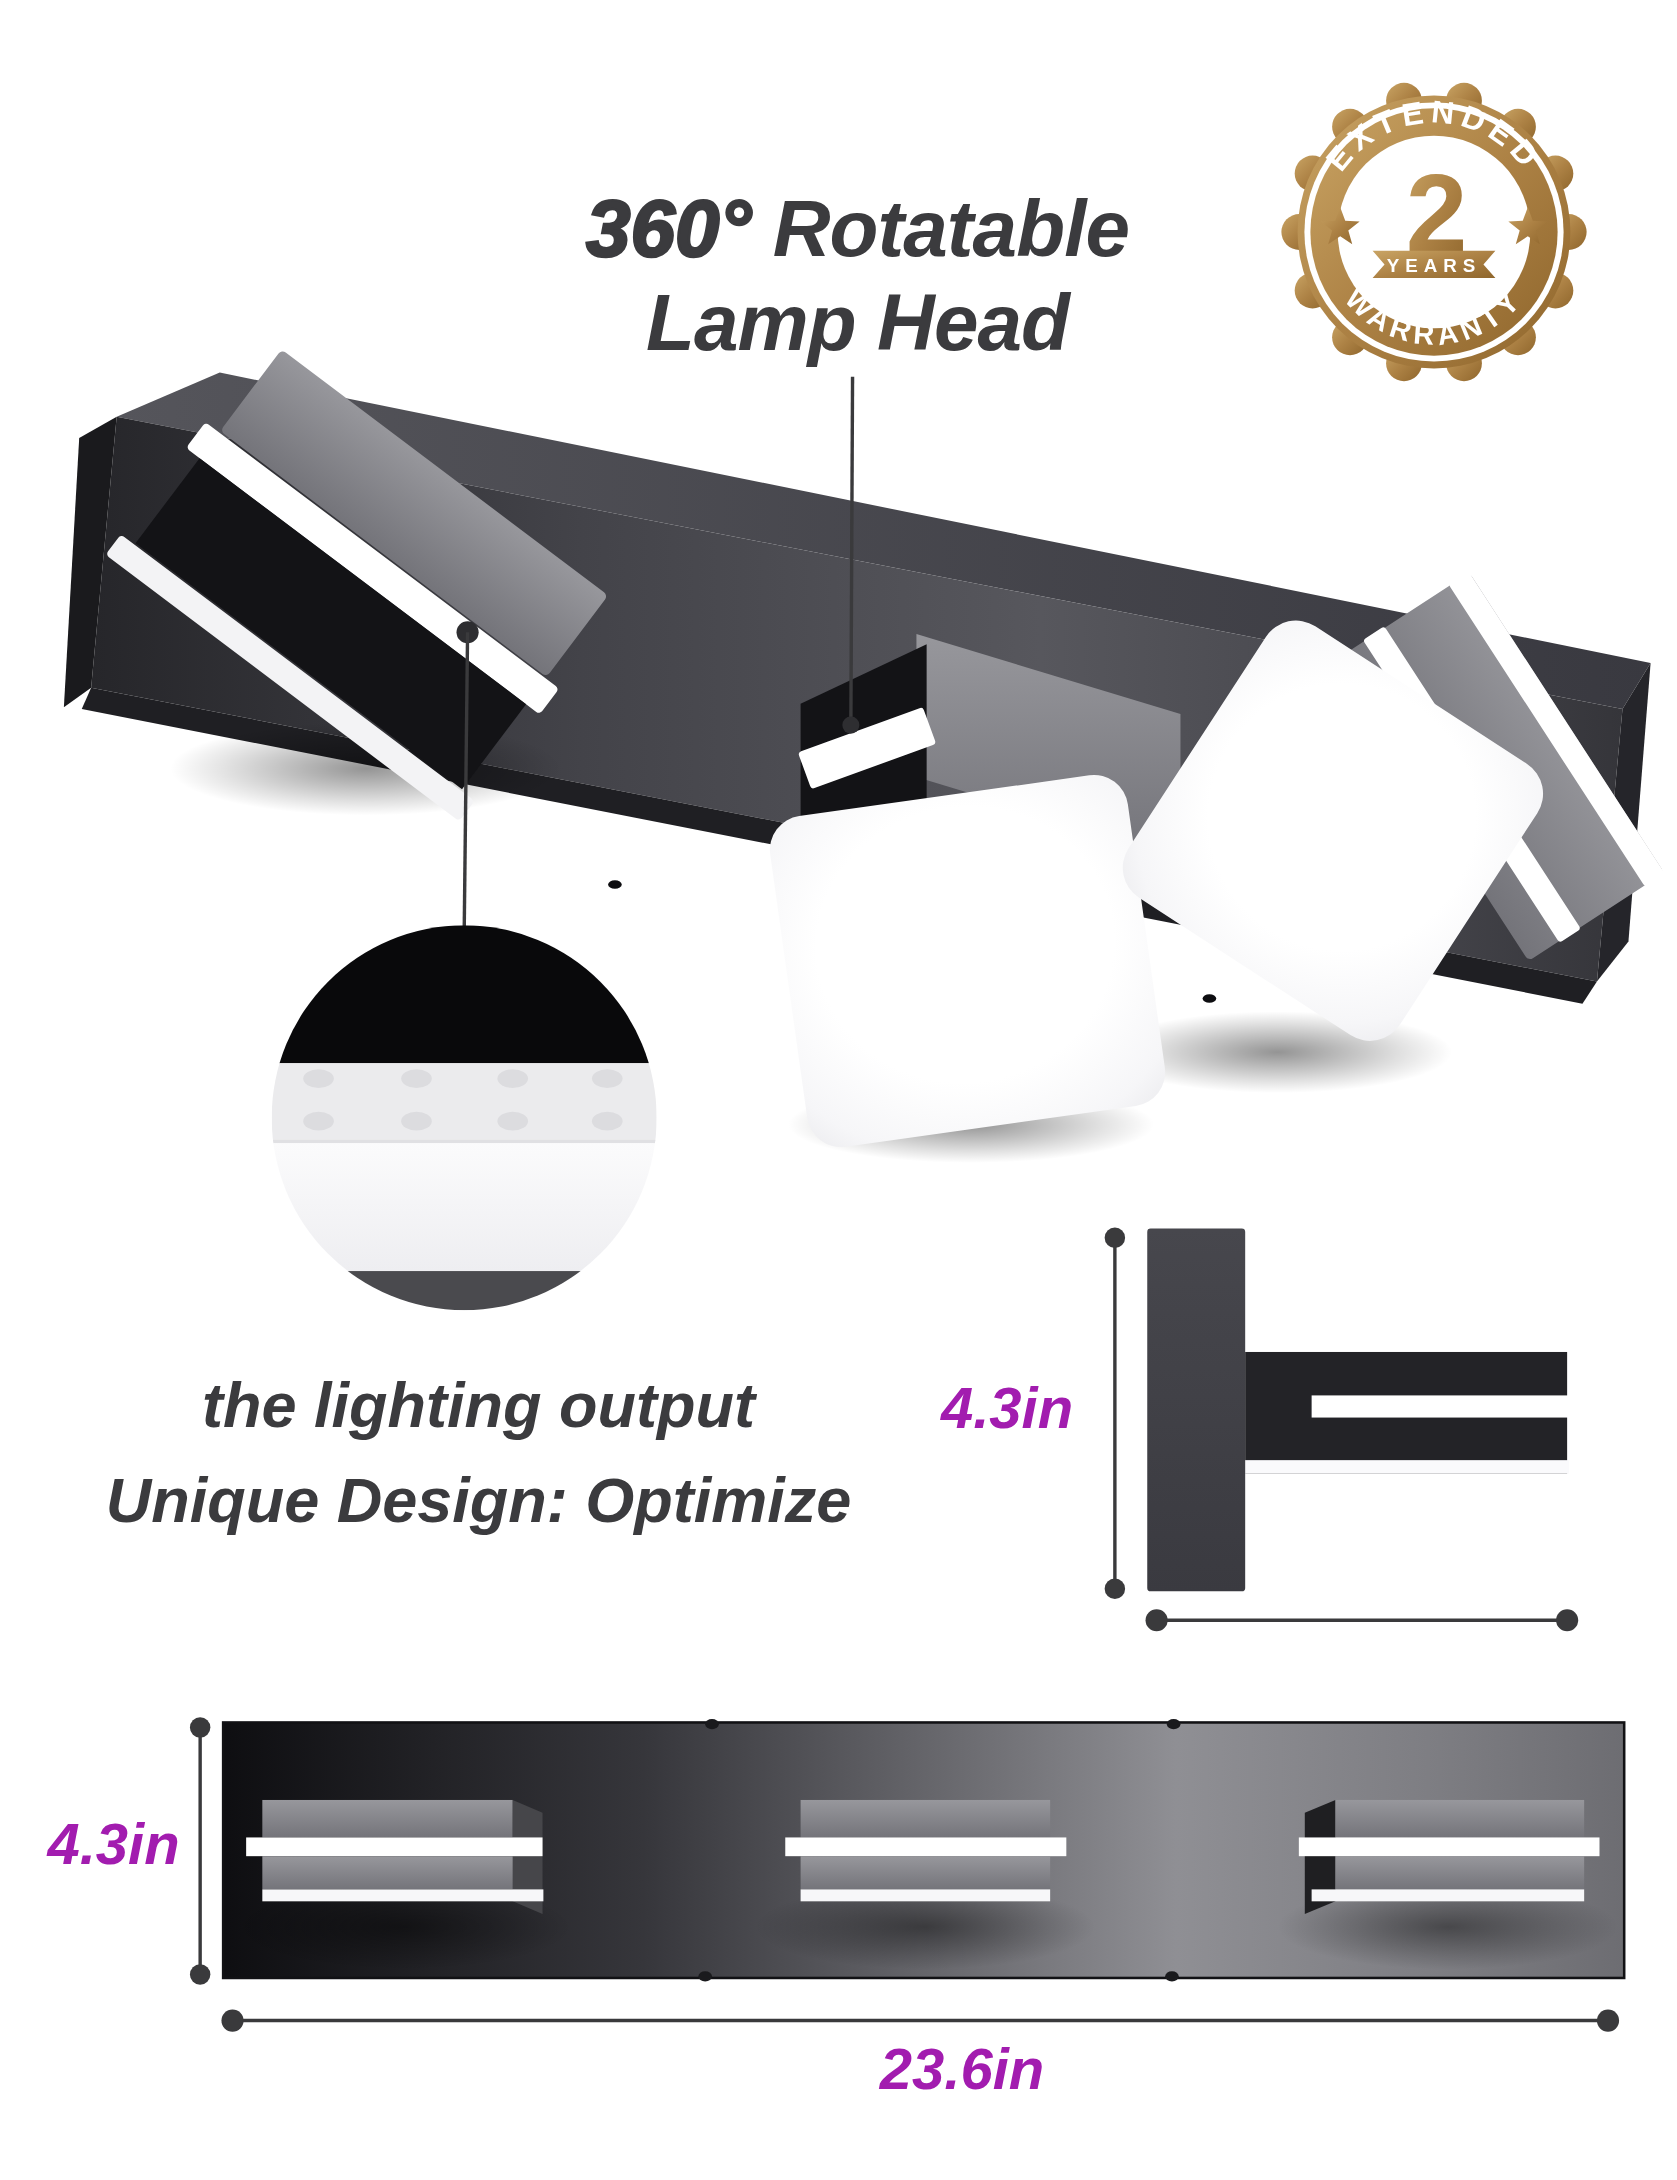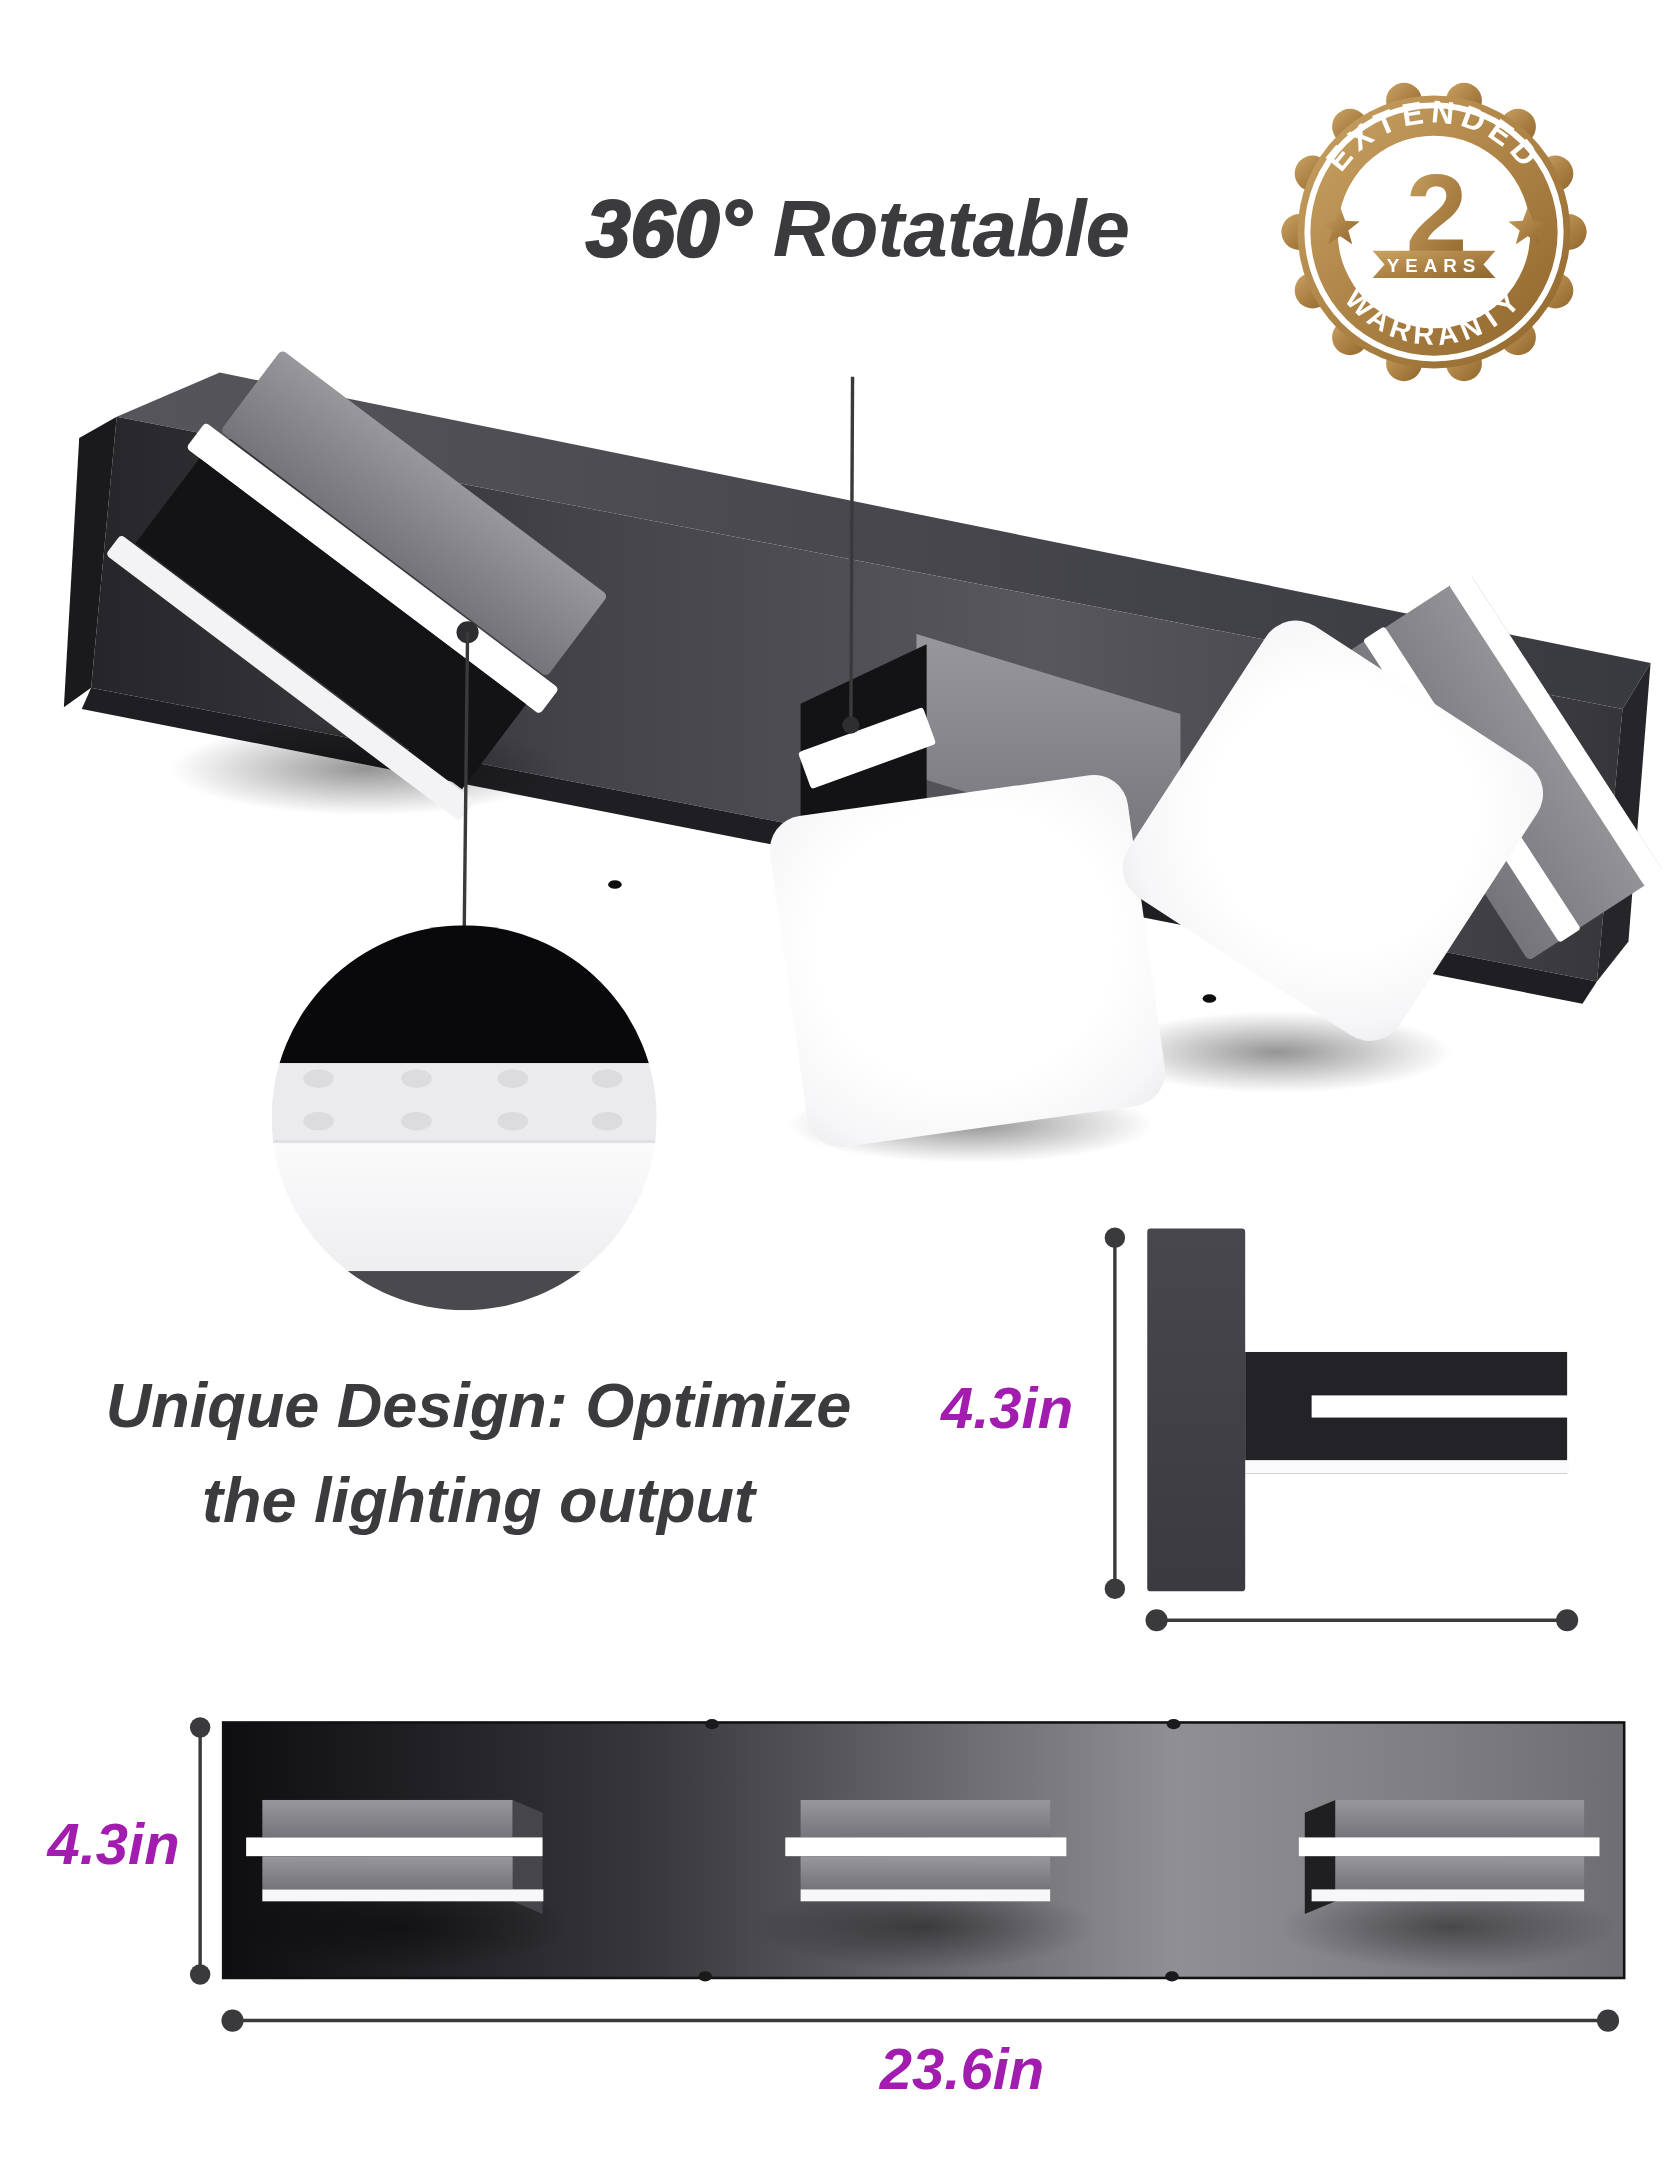--- a/index.html
+++ b/index.html
@@ -204,25 +204,26 @@
     <g>
       <line x1="273" y1="2372" x2="1888" y2="2372" stroke="#3a3a3c" stroke-width="4"></line>
       <circle cx="273" cy="2372" r="13" fill="#3a3a3c"></circle>
       <circle cx="1888" cy="2372" r="13" fill="#3a3a3c"></circle>
     </g>
   </g>
 </svg>
 
 <div class="txt title">
   <div><span class="t-strong">360°</span><span> Rotatable</span></div>
+  <div>Lamp Head</div>
 </div>
 
 <div class="txt feature">
+  <div>the lighting output</div>
   <div>Unique Design: Optimize</div>
-  <div>the lighting output</div>
 </div>
 
 <div class="txt dim dim-side-h">4.3in</div>
 <div class="txt dim dim-front-h">4.3in</div>
 <div class="txt dim dim-front-w">23.6in</div>
 
 <div class="badge">
   <svg width="324" height="324" viewBox="0 0 380 380">
     <g id="scallops">
           <circle cx="348.0" cy="190.0" r="21" fill="url(#gold)"></circle>

